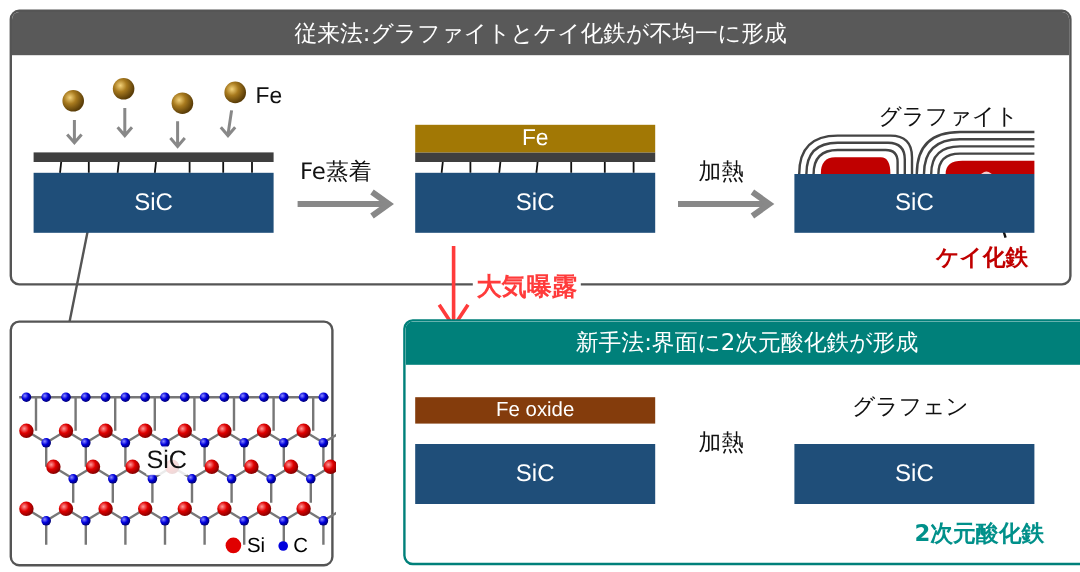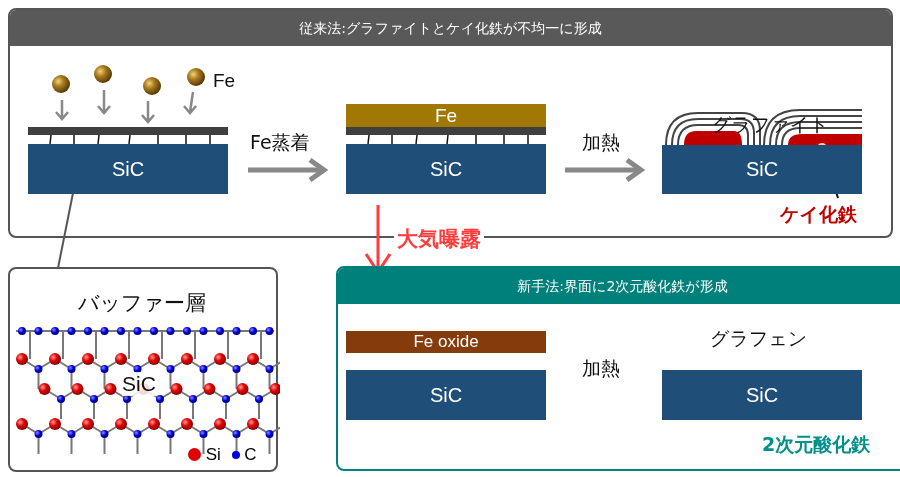--- a/index.html
+++ b/index.html
@@ -1,19 +1,19 @@
 <!DOCTYPE html>
 <html><head>
 <meta charset="utf-8">
 <style>
   html,body{margin:0;padding:0;background:#fff;}
   body{width:900px;height:477px;position:relative;overflow:hidden;font-family:"DejaVu Sans",sans-serif;}
   .abs{position:absolute;}
   .panel{position:absolute;border:2px solid #555;border-radius:8px;background:#fff;box-sizing:border-box;}
-  .panel-head{position:absolute;left:0;right:0;top:0;color:#fff;text-align:center;font-size:14px;line-height:36px;}
+  .panel-head{position:absolute;left:0;right:0;top:0;color:#fff;text-align:center;font-size:19px;line-height:36px;}
   .sic{position:absolute;background:#1f4e79;color:#fff;text-align:center;font-family:"Liberation Sans",sans-serif;font-size:20px;}
   .lbl{position:absolute;font-size:19px;color:#111;white-space:nowrap;}
   svg{position:absolute;left:0;top:0;}
 </style>
 </head>
 <body>
 
 <div class="panel" style="left:8px;top:8px;width:885px;height:230px;overflow:hidden;">
   <div class="panel-head" style="background:#595959;">従来法:グラファイトとケイ化鉄が不均一に形成</div>
 </div>
@@ -123,27 +123,26 @@
 </svg>
 
 <div class="sic" style="left:28px;top:144px;width:200px;height:50px;line-height:50px;">SiC</div>
 <div class="sic" style="left:346px;top:144px;width:200px;height:50px;line-height:50px;">SiC</div>
 <div class="abs" style="left:346px;top:104px;width:200px;height:23px;background:#a27805;color:#fff;text-align:center;font-family:'Liberation Sans',sans-serif;font-size:19px;line-height:23px;">Fe</div>
 <div class="sic" style="left:662px;top:145px;width:200px;height:49px;line-height:49px;">SiC</div>
 
 <div class="lbl" style="left:213px;top:70px;font-family:'Liberation Sans',sans-serif;">Fe</div>
 <div class="lbl" style="left:250px;top:130px;">Fe蒸着</div>
 <div class="lbl" style="left:582px;top:130px;">加熱</div>
-<div class="lbl" style="left:712px;top:84px;margin-top:28px;">グラファイト</div>
+<div class="lbl" style="left:732px;top:84px;">グラファイト</div>
 <div class="lbl" style="left:780px;top:202px;color:#c00000;font-weight:bold;">ケイ化鉄</div>
 
 <div class="lbl" style="left:394px;top:225px;color:#ff3b3b;font-weight:bold;font-size:21px;background:#fff;padding:0 3px;">大気曝露</div>
 
 <div class="panel" style="left:8px;top:267px;width:270px;height:205px;">
-  <div class="lbl" style="left:68px;top:20px;font-size:21px;">バッファー層</div>
   <svg width="270" height="205" style="left:0;top:0;">
     <g id="lattice">
         <line x1="6" y1="62" x2="264" y2="62" stroke="#777" stroke-width="2"></line>
         <circle cx="12" cy="62" r="4" fill="url(#cball)"></circle>
         <circle cx="28.5" cy="62" r="4" fill="url(#cball)"></circle>
         <circle cx="45" cy="62" r="4" fill="url(#cball)"></circle>
         <circle cx="61.5" cy="62" r="4" fill="url(#cball)"></circle>
         <circle cx="78" cy="62" r="4" fill="url(#cball)"></circle>
         <circle cx="94.5" cy="62" r="4" fill="url(#cball)"></circle>
         <circle cx="111" cy="62" r="4" fill="url(#cball)"></circle>

